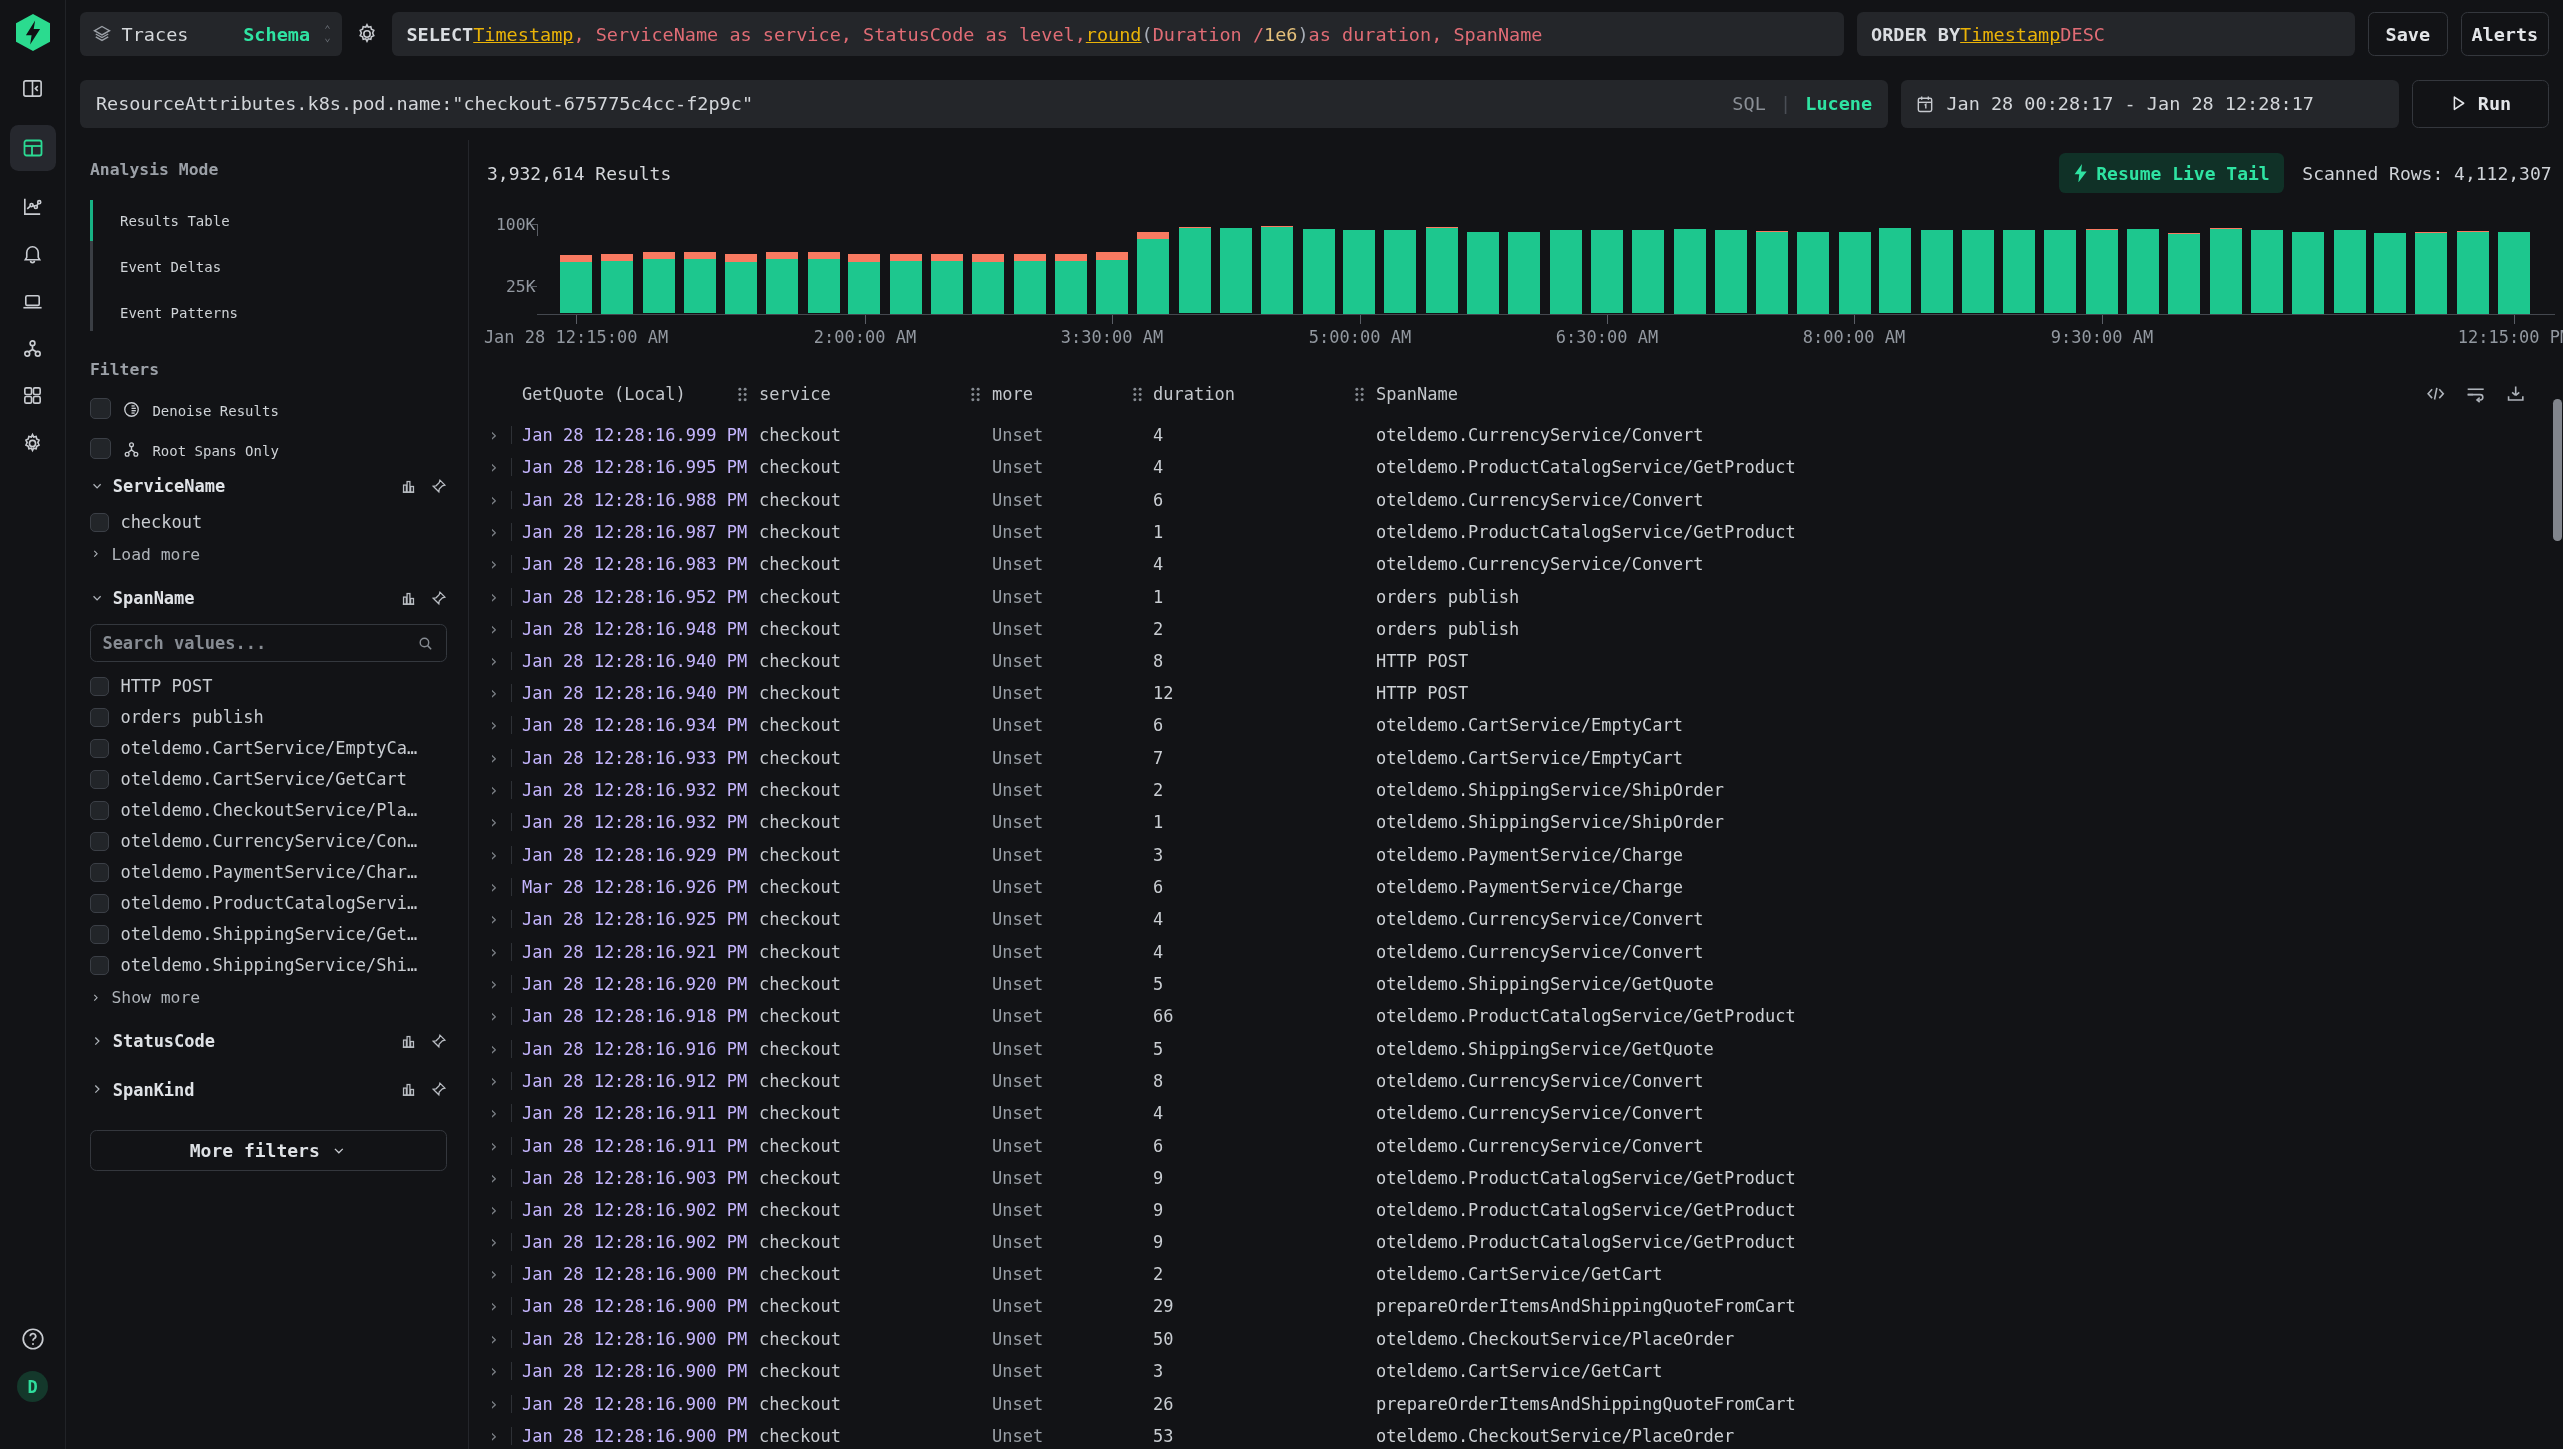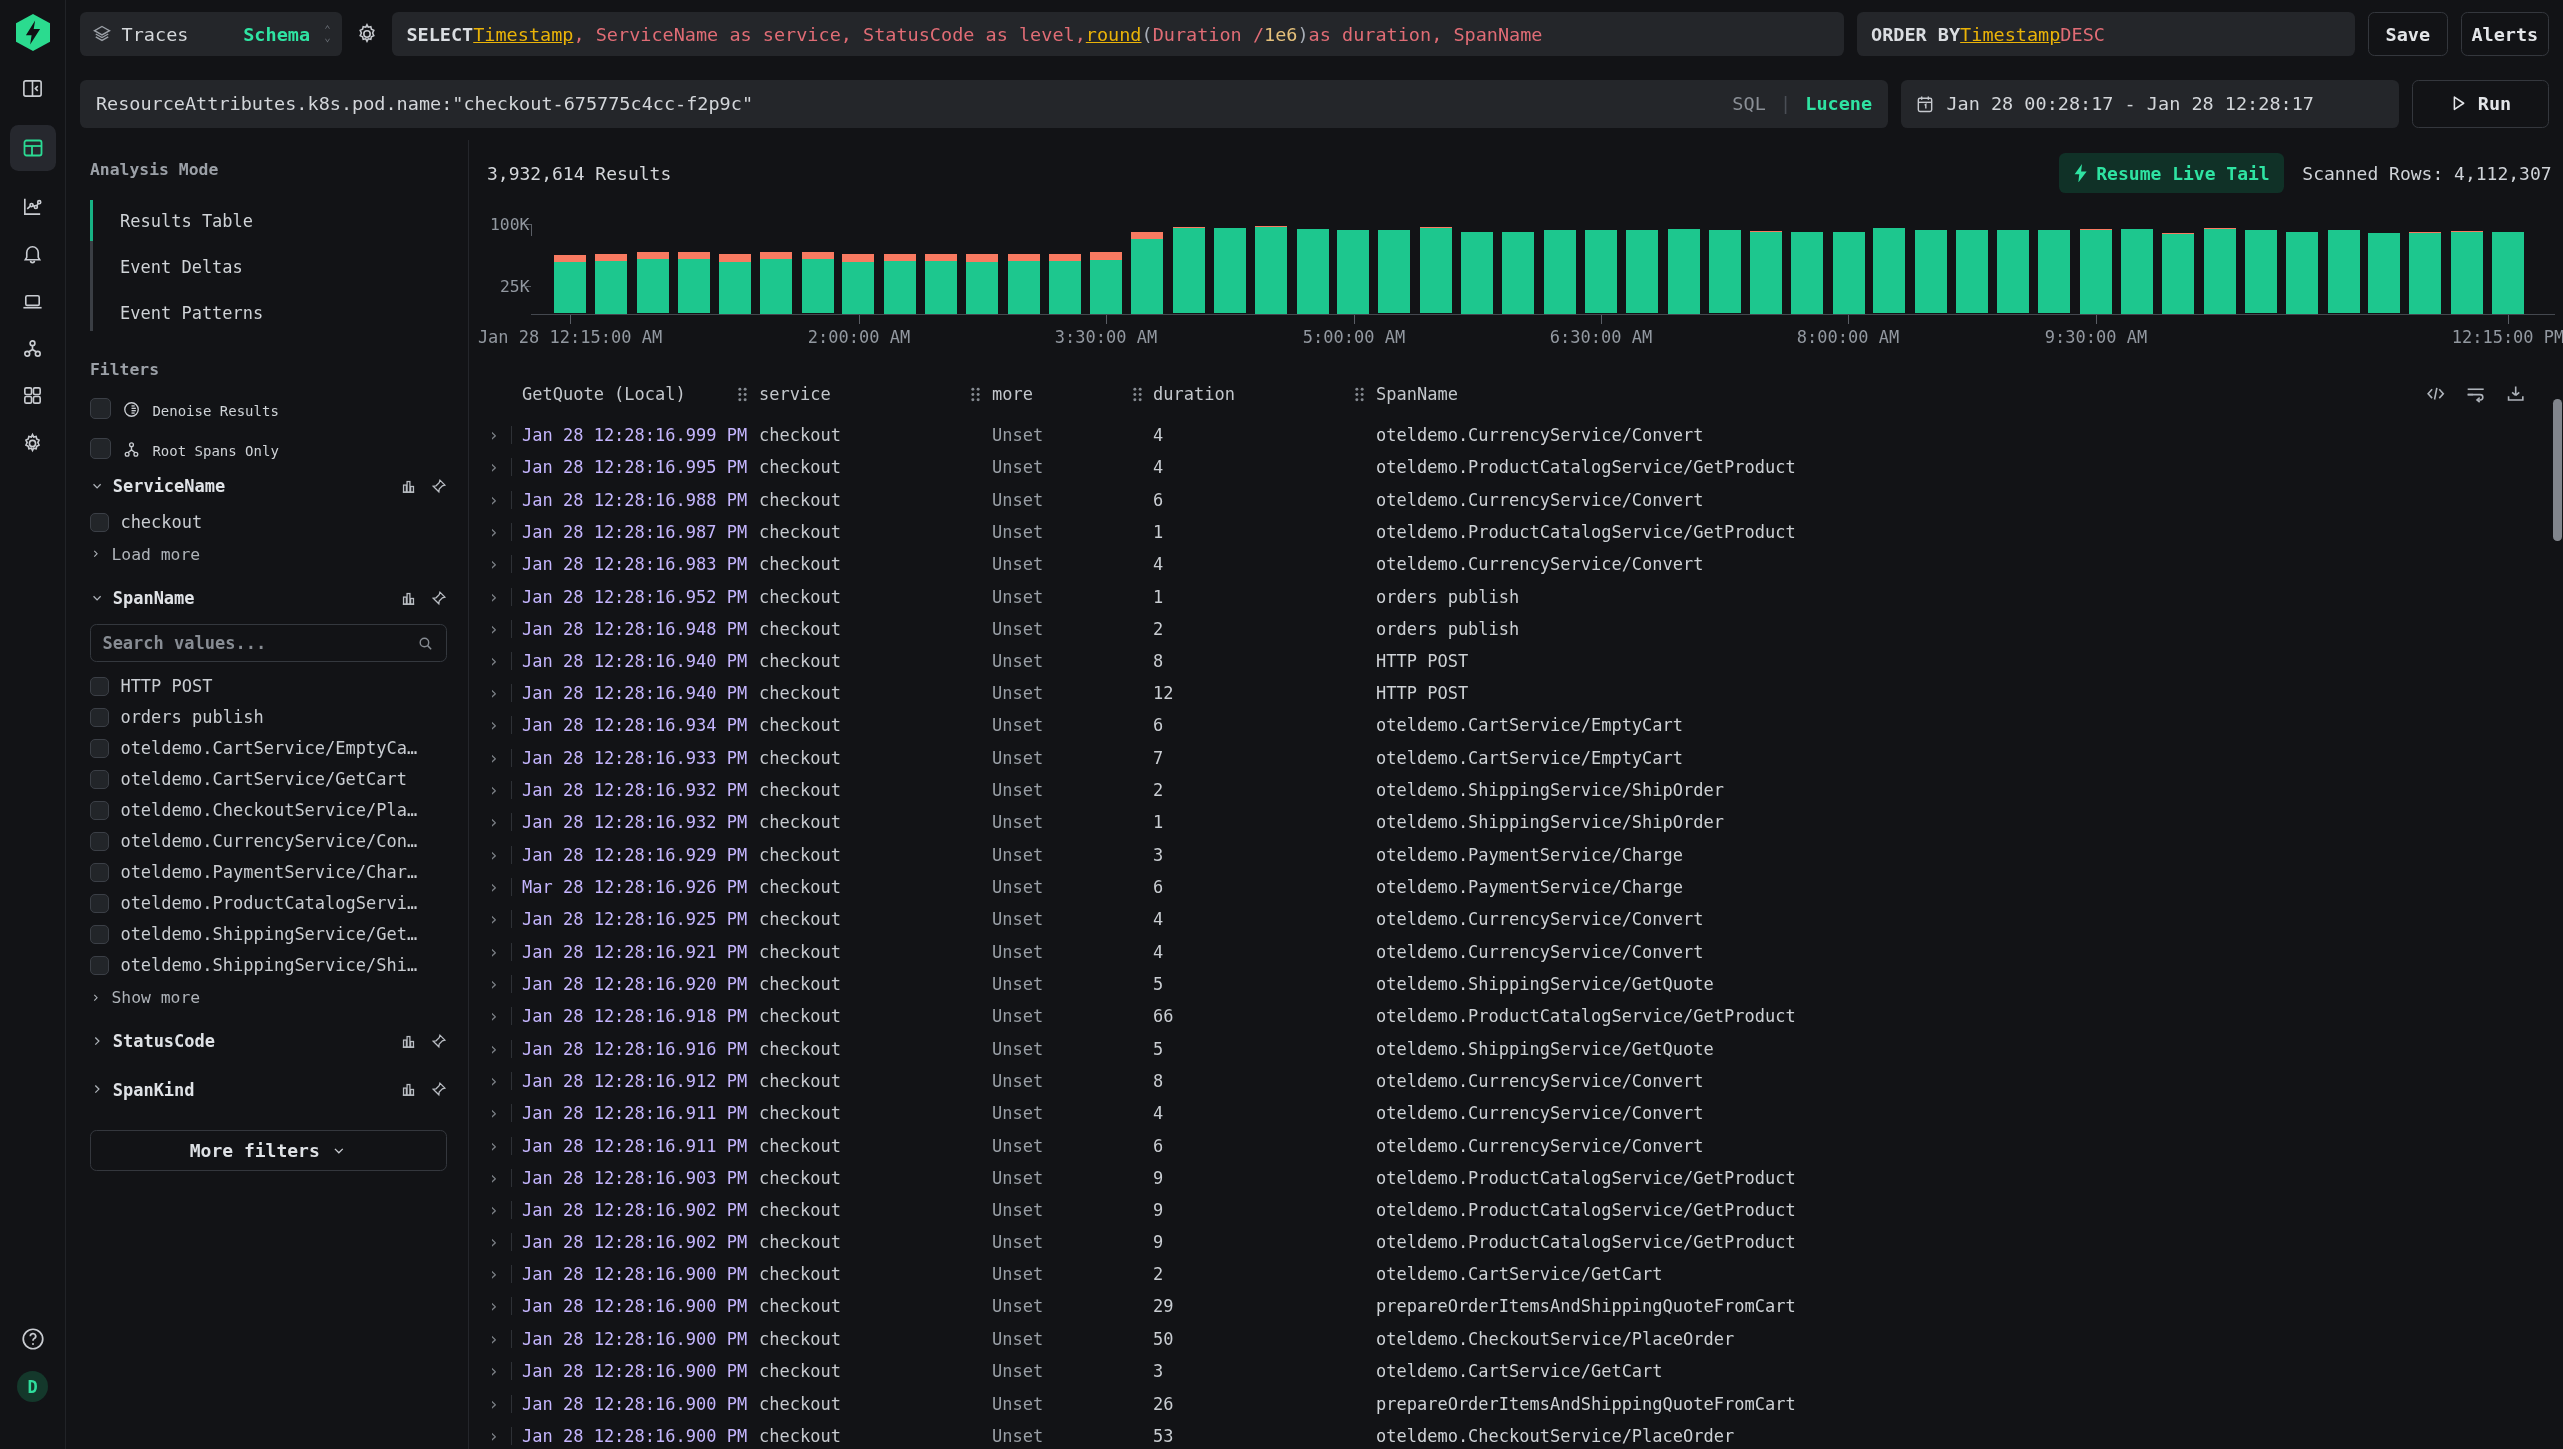--- a/index.html
+++ b/index.html
@@ -50,21 +50,21 @@
   .mode-lucene { color:#2fe3a2; font-size:18.5px; font-weight:bold; }
   .date-box { width:498px; height:48px; padding:0 14.2px; gap:11.4px; color:#d3d6da; font-size:18.5px; }
   .btn-run { width:137px; height:48px; gap:10px; }
 
   
   .panel { position:absolute; left:66px; top:140px; width:403px; bottom:0; border-right:1.4px solid #24262b;
            padding:20px 21.4px 0 24px; overflow:hidden; }
   .sec-title { color:#9ba0a7; font-size:16.4px; font-weight:bold; }
   .mode-list { margin-top:18.5px; position:relative; }
   .mode-list::before { content:""; position:absolute; left:0; top:4.3px; bottom:4.3px; width:2.8px; background:#3a3e44; }
-  .mode-item { height:46px; display:flex; align-items:center; padding-left:30px; font-size:17px;
+  .mode-item { height:46px; display:flex; align-items:center; padding-left:30px; font-size:14px;
                color:#cfd3d7; position:relative; cursor:pointer; }
   .mode-item.active::before { content:""; position:absolute; left:0; top:2.8px; bottom:2.8px; width:2.8px; background:#17b284; }
   .filters-title { margin-top:24px; }
   .toggle-row { height:40px; display:flex; align-items:flex-end; gap:11.4px; color:#cfd3d7; font-size:14px; }
   .checkbox { width:20.6px; height:20.6px; border-radius:5px; background:#222529; border:1.4px solid #3b3f46; flex:0 0 20.6px; }
   .toggle-icon { color:#c9ccd1; display:flex; }
   .facet-header { height:41px; display:flex; align-items:center; gap:8.5px; margin-top:7.1px; }
   .facet-name { color:#dfe2e6; font-size:17px; font-weight:bold; }
   .facet-chev { color:#aeb3b9; display:flex; }
   .facet-actions { margin-left:auto; display:flex; gap:13px; color:#b9bdc3; }
@@ -81,21 +81,21 @@
 
   
   .results { position:absolute; left:470px; top:140px; right:0; bottom:0; overflow:hidden; }
   .res-head { position:absolute; top:0; left:17px; right:11.4px; height:66px; display:flex; align-items:center; }
   .res-count { color:#d4d7db; font-size:18px; }
   .live-tail { margin-left:auto; height:40px; background:#103127; border-radius:6.4px; border:none;
                color:#2fe3a2; font-size:18px; font-weight:bold; display:flex; align-items:center;
                gap:8.5px; padding:0 14.2px; cursor:pointer; font-family:inherit; }
   .scanned { color:#cfd3d8; font-size:18px; margin-left:18.5px; }
 
-  .chart { position:absolute; top:66px; left:0; right:0; height:206px; }
+  .chart { position:absolute; top:66px; left:6px; right:0; height:206px; }
   .ylab { position:absolute; color:#9298a0; font-size:16.4px; }
   .ymark { position:absolute; background:#5a5e65; }
   .xbase { position:absolute; left:61px; right:8.5px; top:108px; height:1.4px; background:#44484f; }
   .bar { position:absolute; width:32px; }
   .bar .seg-err { background:#f87a61; }
   .bar .seg-ok { background:#1dc78e; }
   .xtick { position:absolute; width:1.4px; height:9.3px; top:109px; background:#5a5e65; }
   .xlab { position:absolute; top:121px; transform:translateX(-50%); color:#9298a0; font-size:17px; white-space:nowrap; }
 
   .thead { position:absolute; top:229px; left:0; right:0; height:50px; }

